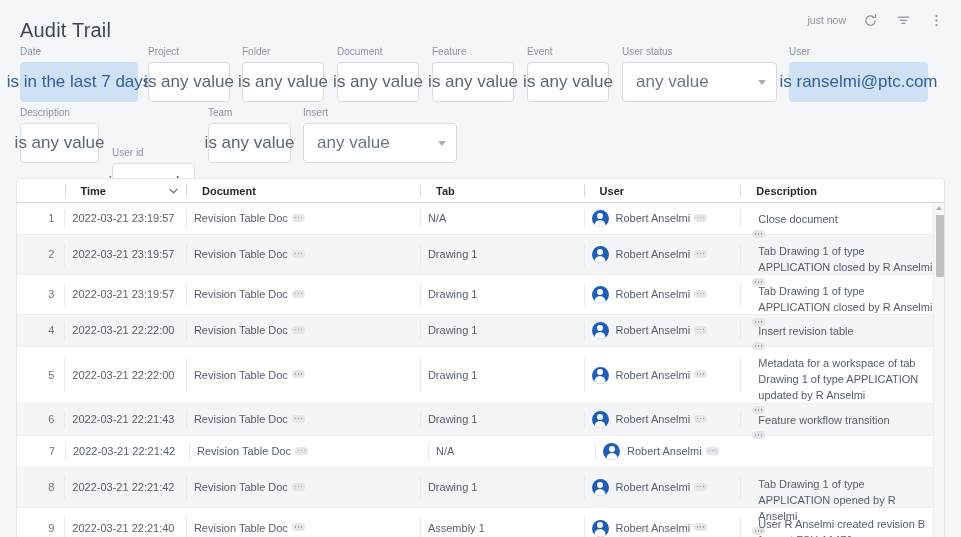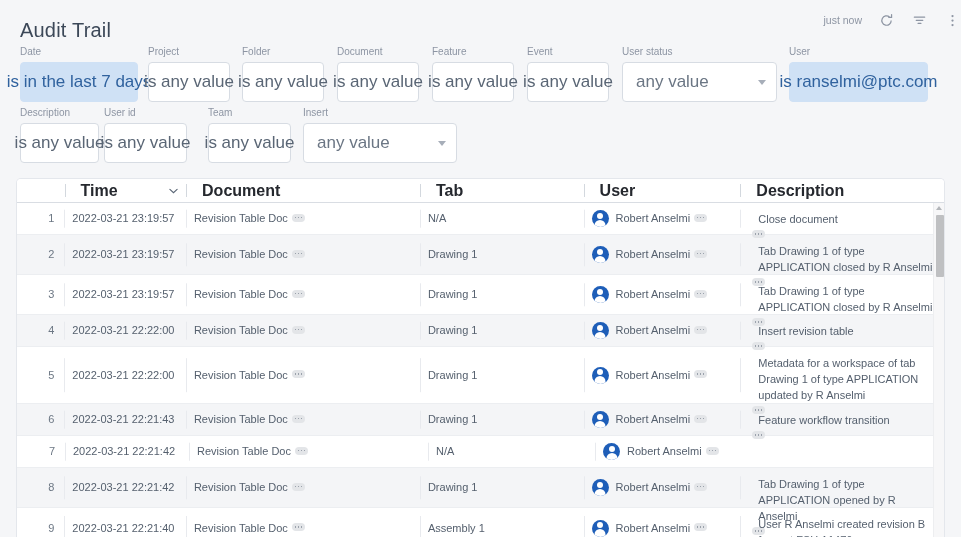--- a/index.html
+++ b/index.html
@@ -15,21 +15,21 @@
 
   
   .header { position: absolute; left: 0; top: 0; width: 961px; height: 46px; }
   .page-title {
     position: absolute; left: 20px; top: 8px;
     font-size: 20px; color: #3c4858; font-weight: 400;
     letter-spacing: .2px;
     margin-top: 11px;
   }
   .header-actions {
-    position: absolute; right: 0; top: 11px;
+    position: absolute; right: 16px; top: 11px;
     display: flex; align-items: center; gap: 15px;
   }
   .just-now { font-size: 10.5px; color: #8d95a3; }
   .hicon { width: 18px; height: 18px; display: flex; align-items: center; justify-content: center; cursor: pointer; }
   .hicon svg { display: block; }
 
   
   .filters { position: absolute; left: 0; top: 46px; width: 961px; }
   .filter-row { position: relative; height: 61px; }
   .filter-group { position: absolute; top: 0; }
@@ -61,21 +61,21 @@
     width: 929px; height: 359px;
     background: #fff; border-radius: 5px 5px 0 0;
     border: 1px solid #e4e7ec; border-bottom: none;
     overflow: hidden;
   }
   .thead {
     display: flex; height: 24px; align-items: center;
     border-bottom: 1px solid #d9dde3; background: #fff;
   }
   .th {
-    font-size: 16px; font-weight: bold; color: #25282e;
+    font-size: 11px; font-weight: bold; color: #25282e;
     height: 24px; display: flex; align-items: center;
     position: relative; padding-left: 16px;
   }
   .th.divider::before {
     content: ""; position: absolute; left: 0; top: 5px;
     width: 1px; height: 13px; background: #d3d8de;
   }
   .th .sortcaret { margin-left: auto; margin-right: 8px; display: flex; }
   .tbody { position: relative; height: 334px; overflow: hidden; }
   .tr { display: flex; border-bottom: 1px solid #eceef1; background: #fff; }
@@ -211,21 +211,21 @@
         <span class="flabel">User</span>
         <div class="fchip active">is ranselmi@ptc.com</div>
       </div>
     </div>
 
     <div class="filter-row">
       <div class="filter-group" style="left:20px;width:79px;">
         <span class="flabel">Description</span>
         <div class="fchip">is any value</div>
       </div>
-      <div class="filter-group" style="left:104px;width:83px;">
+      <div class="filter-group" style="left:112px;width:83px;margin-top:40px;">
         <span class="flabel">User id</span>
         <div class="fchip">is any value</div>
       </div>
       <div class="filter-group" style="left:208px;width:83px;">
         <span class="flabel">Team</span>
         <div class="fchip">is any value</div>
       </div>
       <div class="filter-group" style="left:303px;width:154px;">
         <span class="flabel">Insert</span>
         <div class="fchip select">

